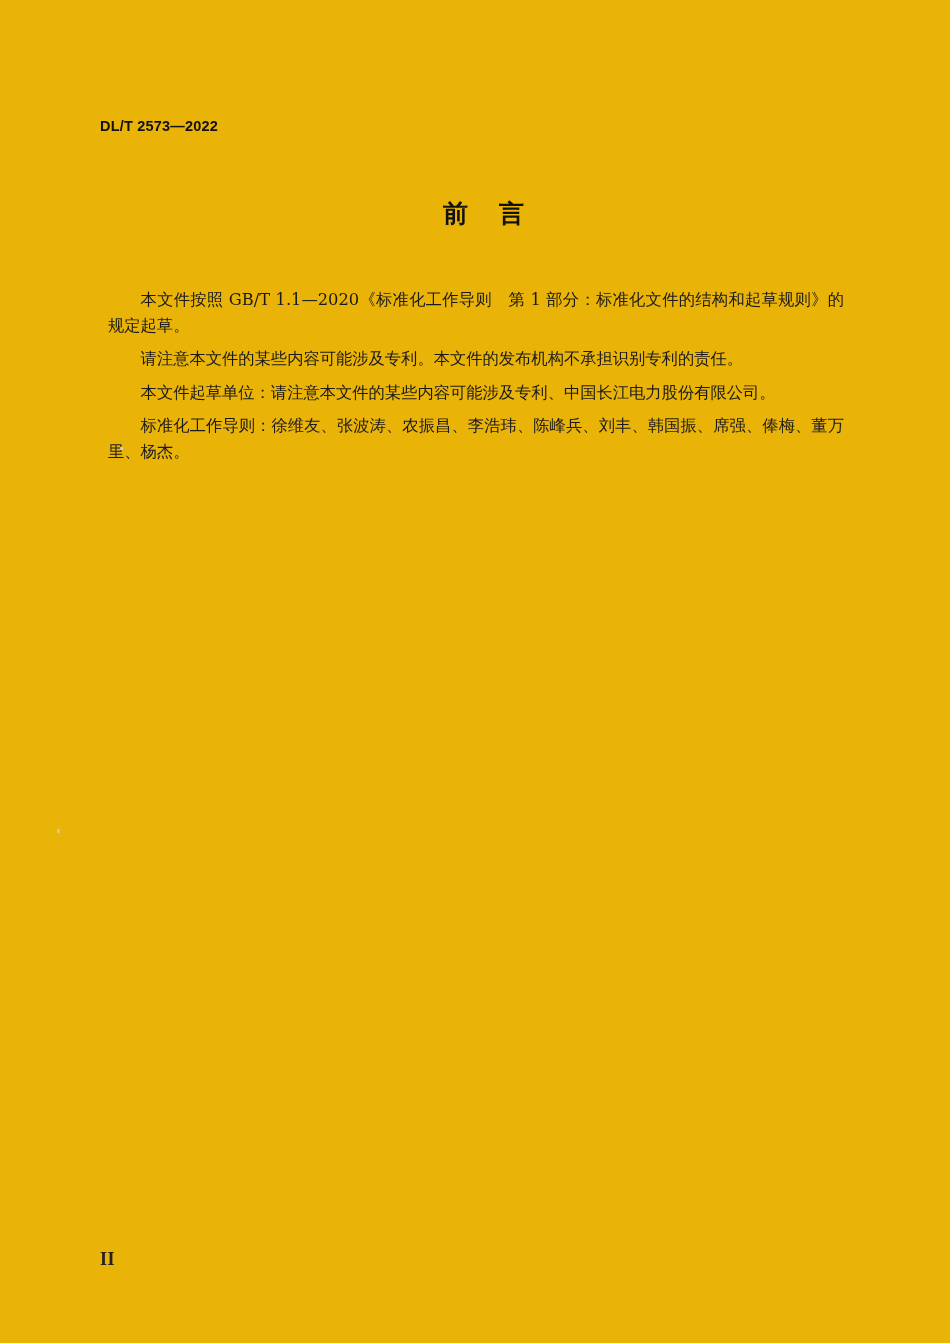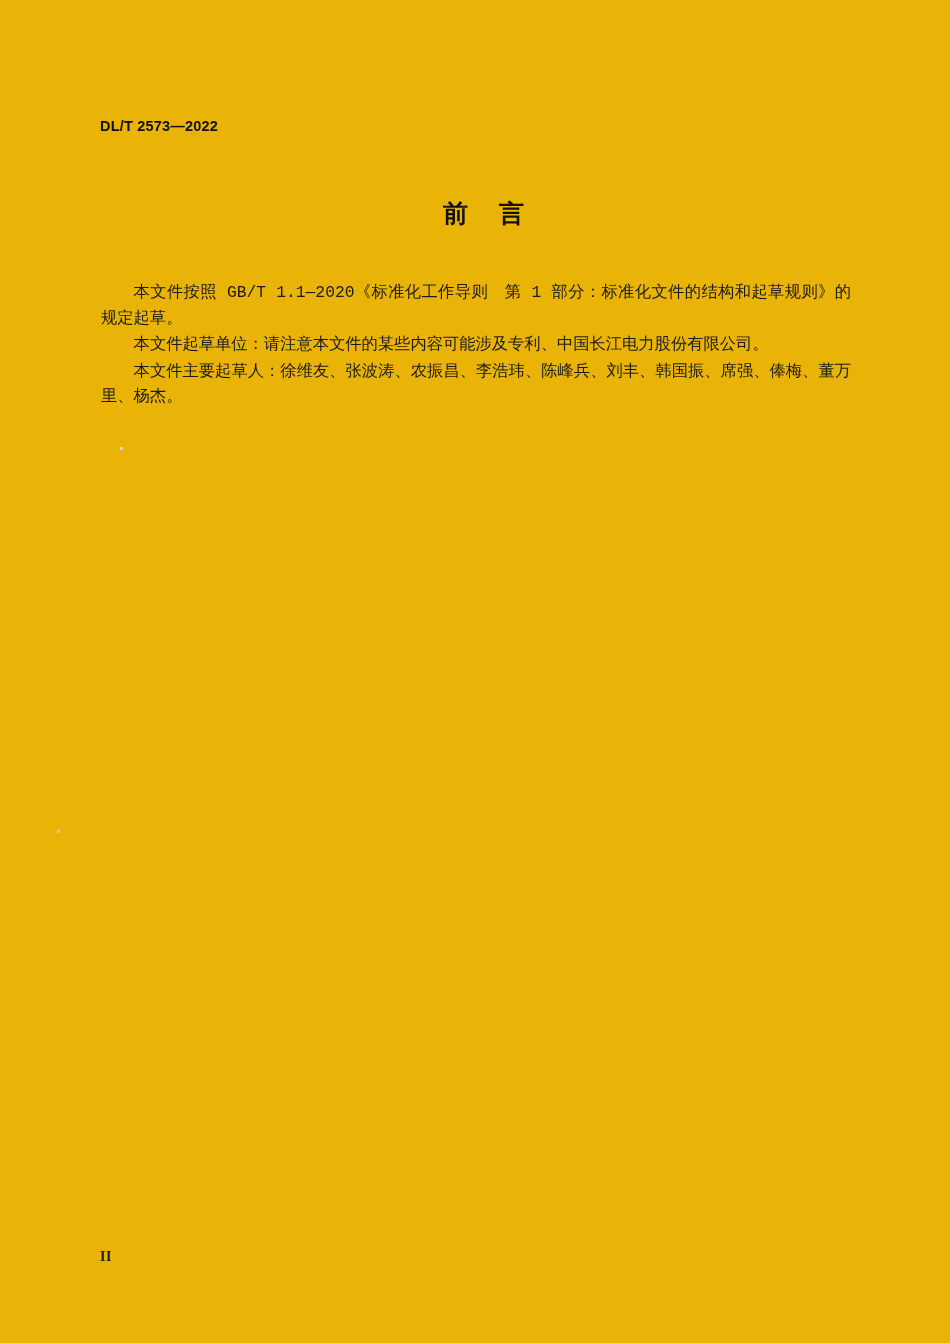--- a/index.html
+++ b/index.html
@@ -59,37 +59,36 @@
     top: 279px;
     width: 752px;
     font-size: 16.3px;
     line-height: 25.6px;
     text-align: justify;
     text-justify: inter-ideograph;
     color: #1b1b1b;
   }
 
   .para {
-    margin: 1px;
+    margin: 8px;
     padding: 0;
     text-indent: 2em;
     text-align: justify;
     text-justify: inter-ideograph;
     word-break: break-all;
-    font-family: Liberation Mono, monospace;
   }
 
   
   .folio {
     position: absolute;
     left: 100px;
     top: 1249px;
     font-family: "Liberation Serif", "DejaVu Serif", serif;
     font-weight: bold;
-    font-size: 14px;
+    font-size: 18px;
     letter-spacing: 0.5px;
     color: #222222;
   }
 
   
   .scan-speck {
     position: absolute;
     left: 57px;
     top: 829px;
     width: 3px;
@@ -111,22 +110,23 @@
 <div class="page">
 
   <div class="running-header">DL/T 2573—2022</div>
 
   <div class="section-title">
     <span>前</span><span class="gap"></span><span>言</span>
   </div>
 
   <div class="body-block">
     <p class="para">本文件按照 GB/T 1.1—2020《标准化工作导则　第 1 部分：标准化文件的结构和起草规则》的规定起草。</p>
+    <p class="para">请注意本文件的某些内容可能涉及专利。本文件的发布机构不承担识别专利的责任。</p>
     <p class="para">本文件起草单位：请注意本文件的某些内容可能涉及专利、中国长江电力股份有限公司。</p>
-    <p class="para">本文件主要起草人：徐维友、张波涛、农振昌、李浩玮、陈峰兵、刘丰、韩国振、席强、俸梅、董万里、杨杰。</p>
+    <p class="para">标准化工作导则：徐维友、张波涛、农振昌、李浩玮、陈峰兵、刘丰、韩国振、席强、俸梅、董万里、杨杰。</p>
   </div>
 
   <div class="scan-speck"></div>
   <div class="scan-speck two"></div>
 
   <div class="folio">II</div>
 
 </div>
 
 </body></html>

